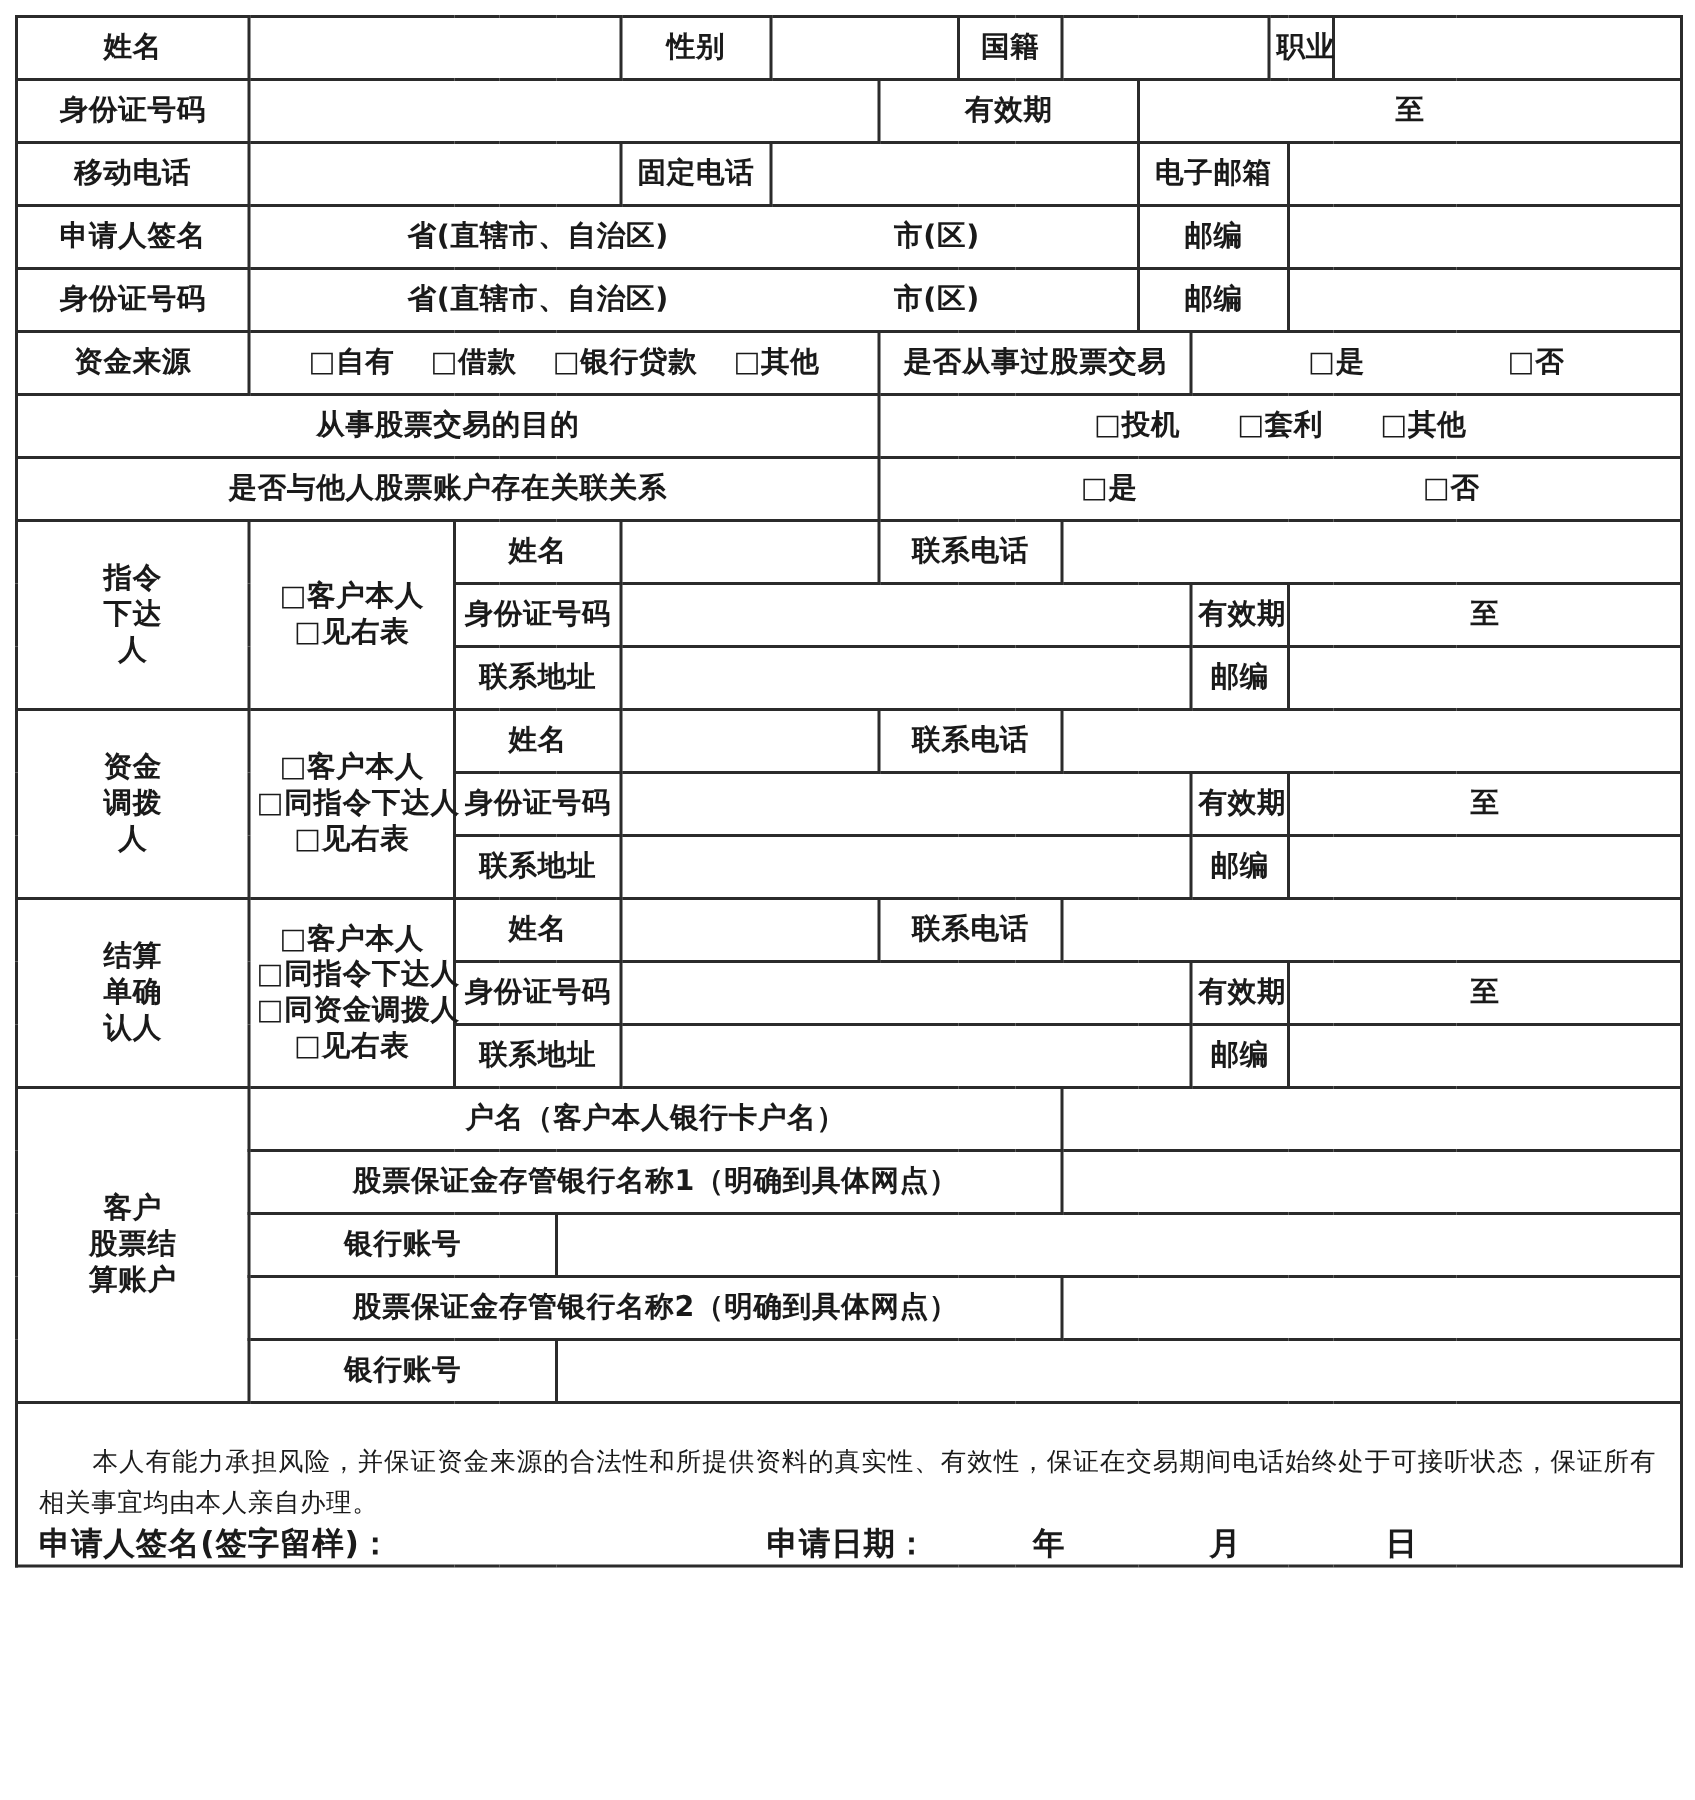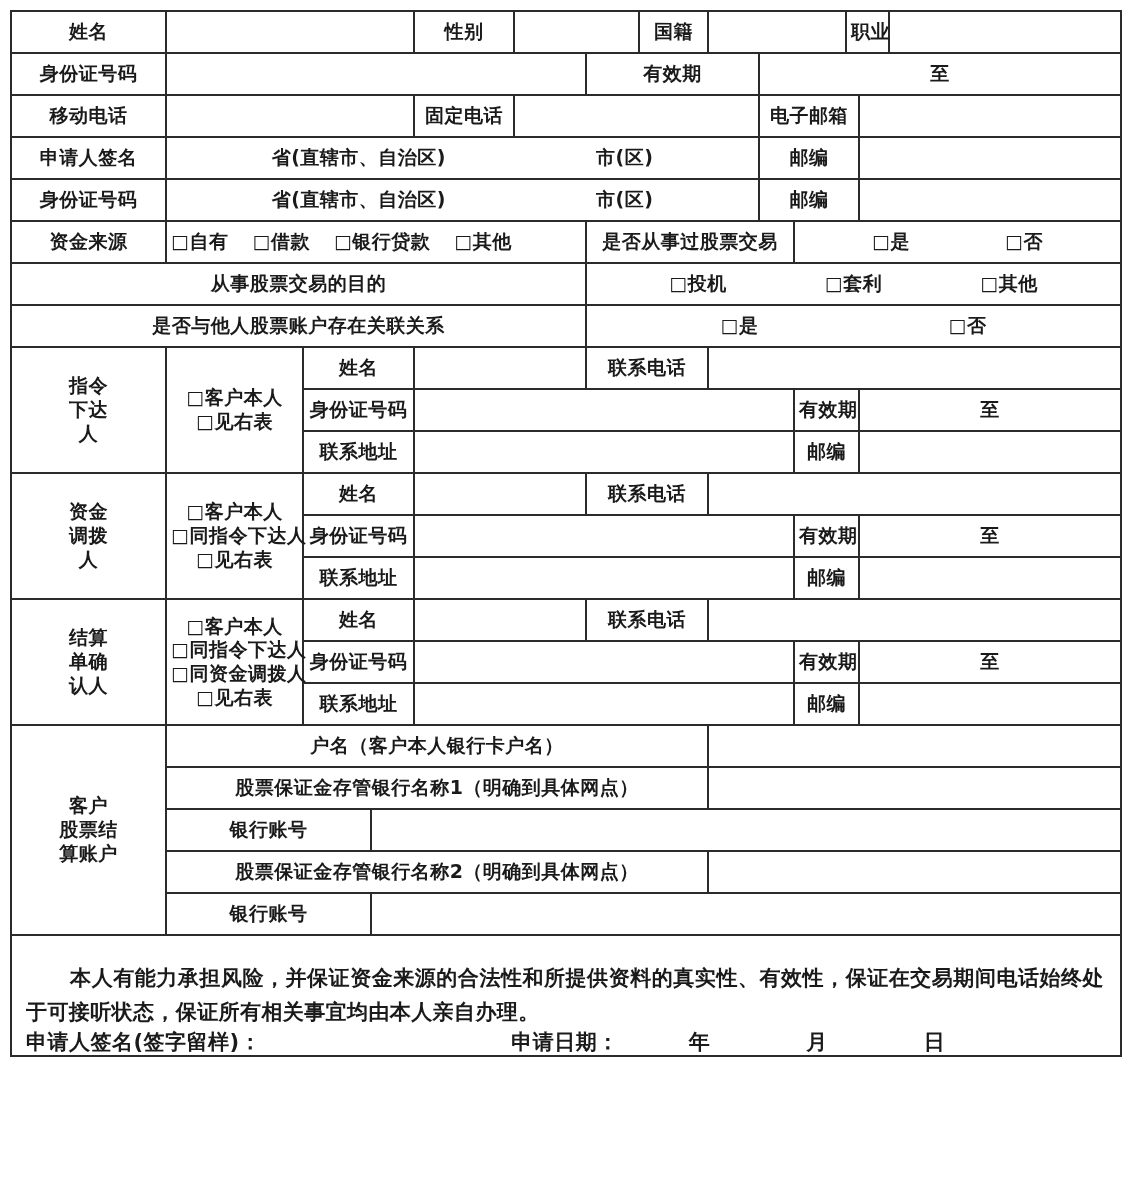--- a/index.html
+++ b/index.html
@@ -60,56 +60,56 @@
     display: flex;
     align-items: flex-start;
     justify-content: center;
     gap: 150px;
     white-space: nowrap;
   }
   .spread3 {
     display: flex;
     align-items: center;
     justify-content: center;
-    gap: 98px;
+    gap: 38px;
     white-space: nowrap;
   }
   .spread2 {
     display: flex;
     align-items: center;
     justify-content: center;
     gap: 190px;
     white-space: nowrap;
   }
   .spread2yn {
     display: flex;
     align-items: center;
     justify-content: center;
     gap: 95px;
     white-space: nowrap;
   }
   .srcopts {
     display: flex;
     align-items: center;
-    justify-content: flex-start;
+    justify-content: center;
     gap: 24px;
     white-space: nowrap;
   }
   .declaration-cell {
     height: 222px;
     vertical-align: top;
     text-align: left;
     padding: 0;
   }
   .decl-wrap {
     padding: 26px 12px 0 10px;
   }
   .decl-text {
-    font-size: 21px;
-    font-weight: bold;
+    font-size: 17px;
+    font-weight: normal;
     line-height: 1.6;
     text-align: justify;
     text-indent: 2.1em;
     letter-spacing: 0.4px;
   }
   .sign-row {
     display: flex;
     align-items: center;
     font-size: 21px;
     font-weight: bold;

